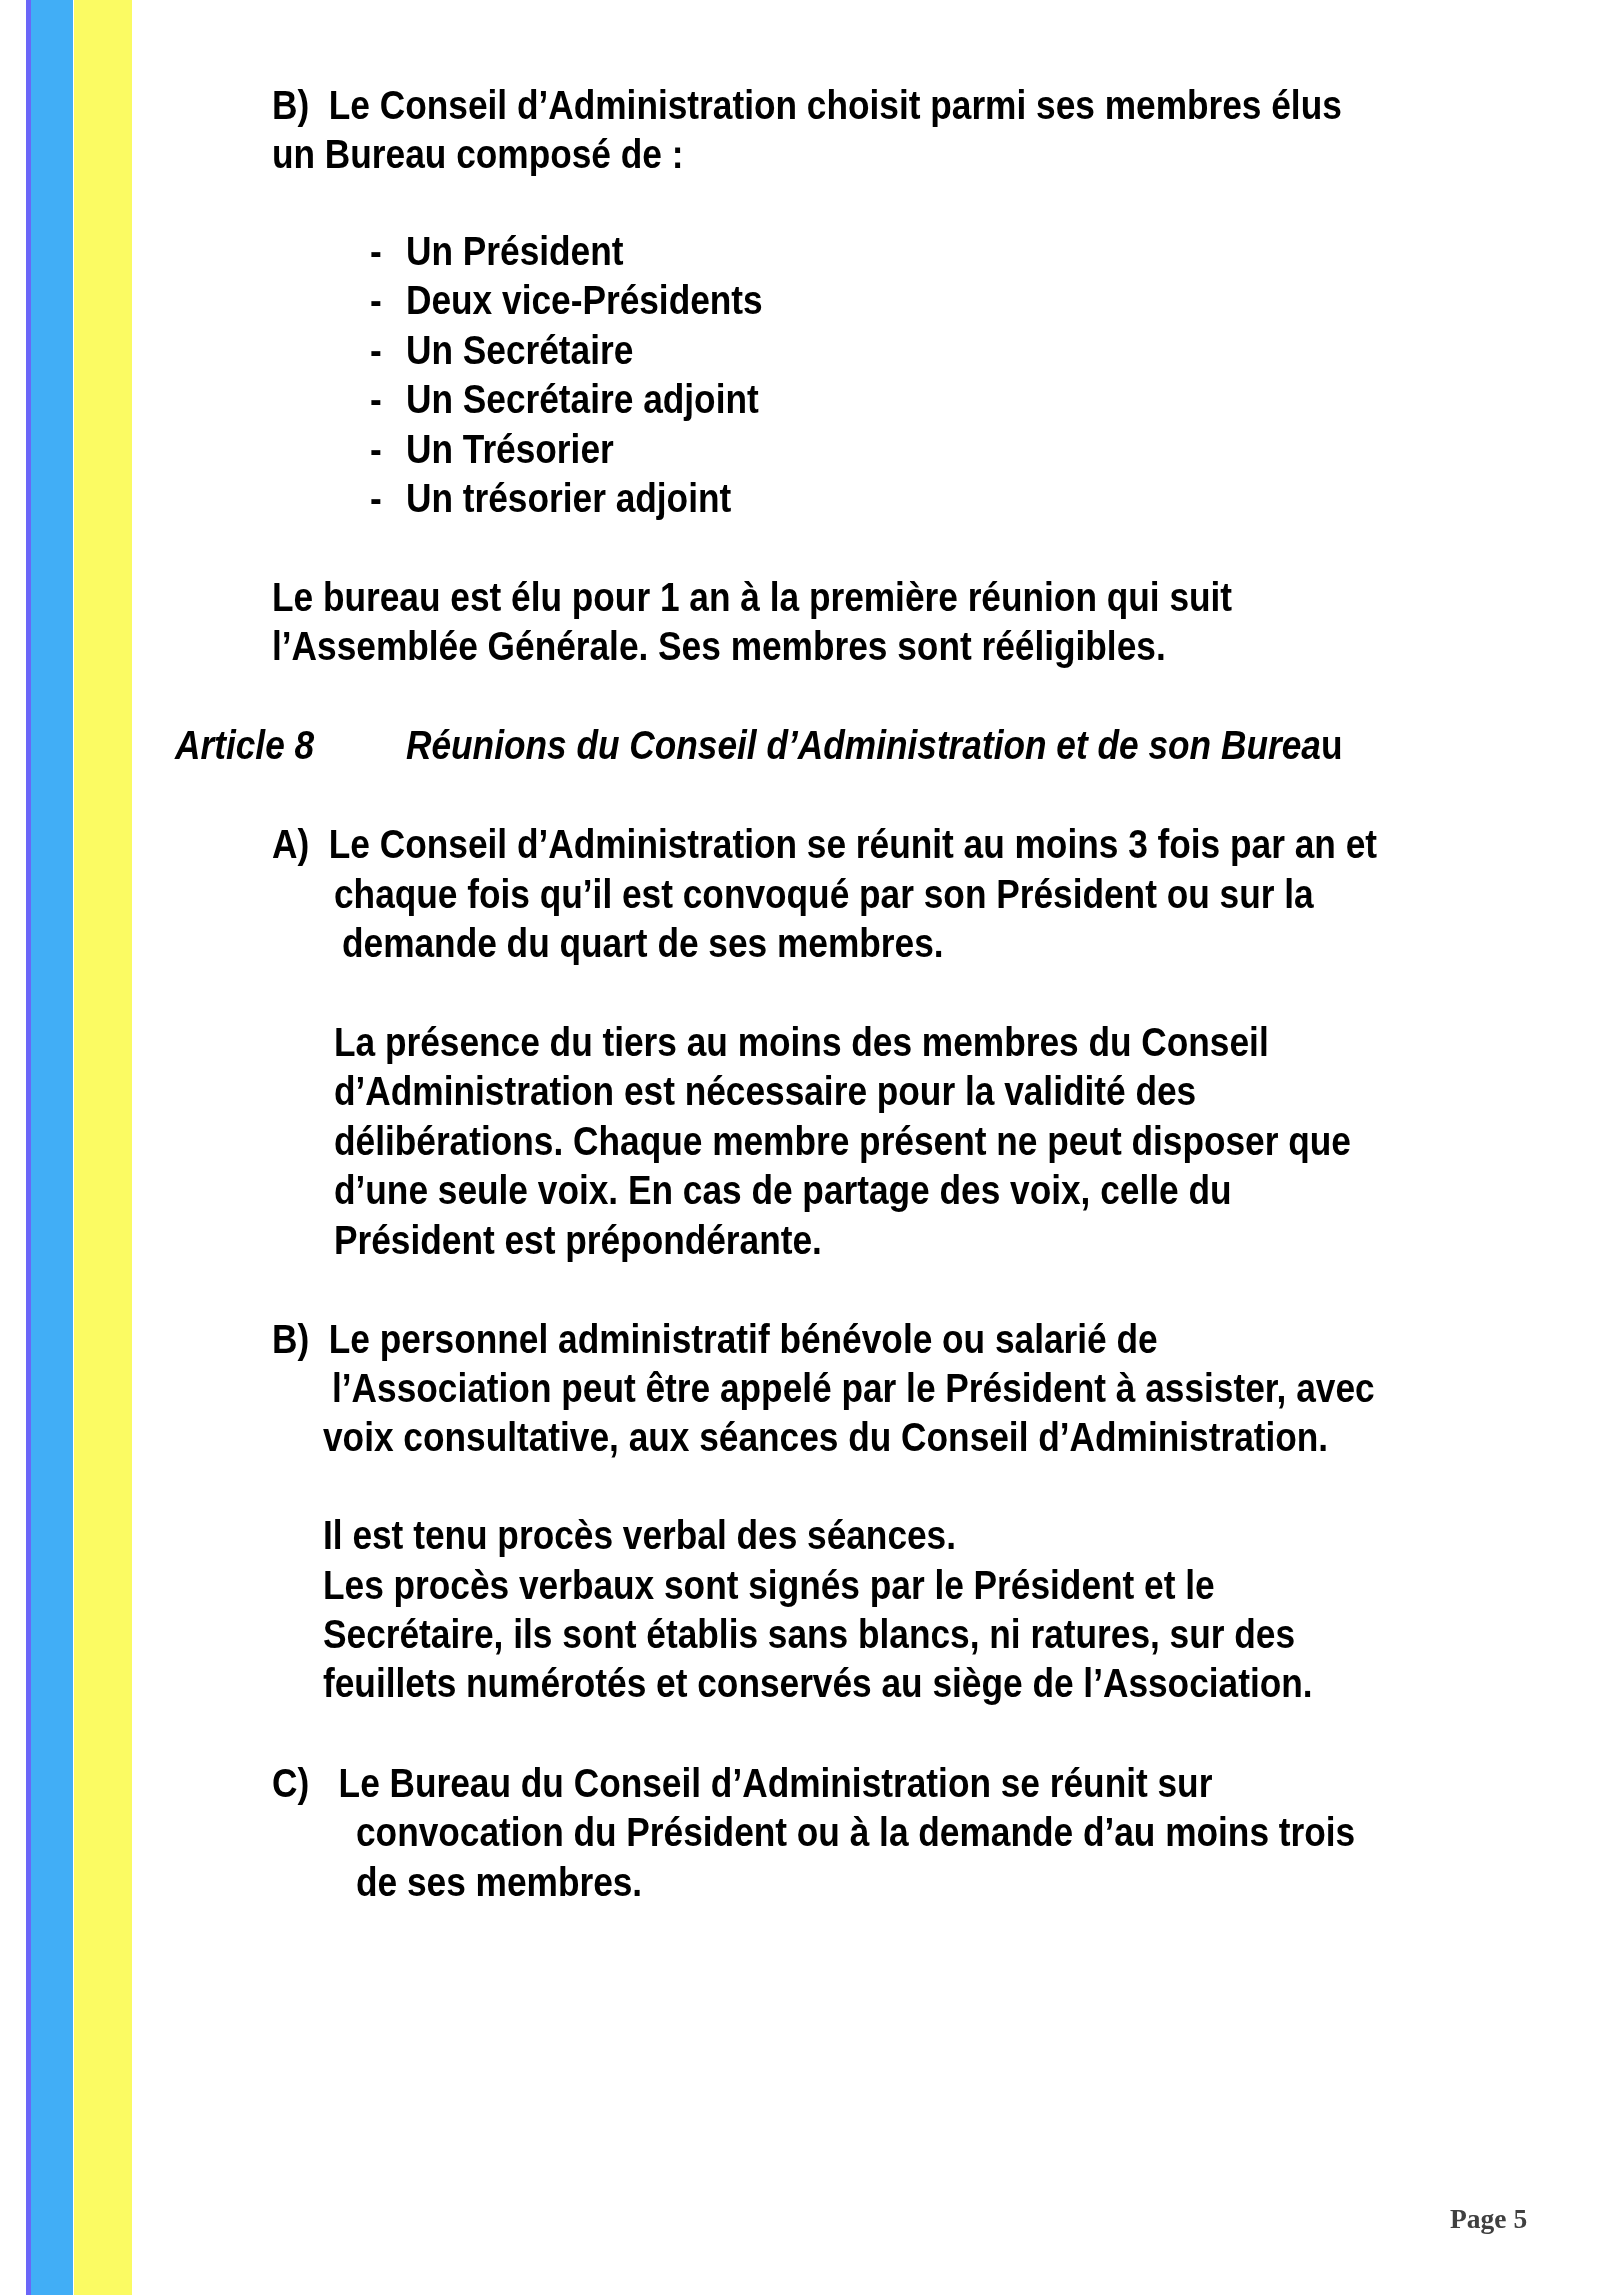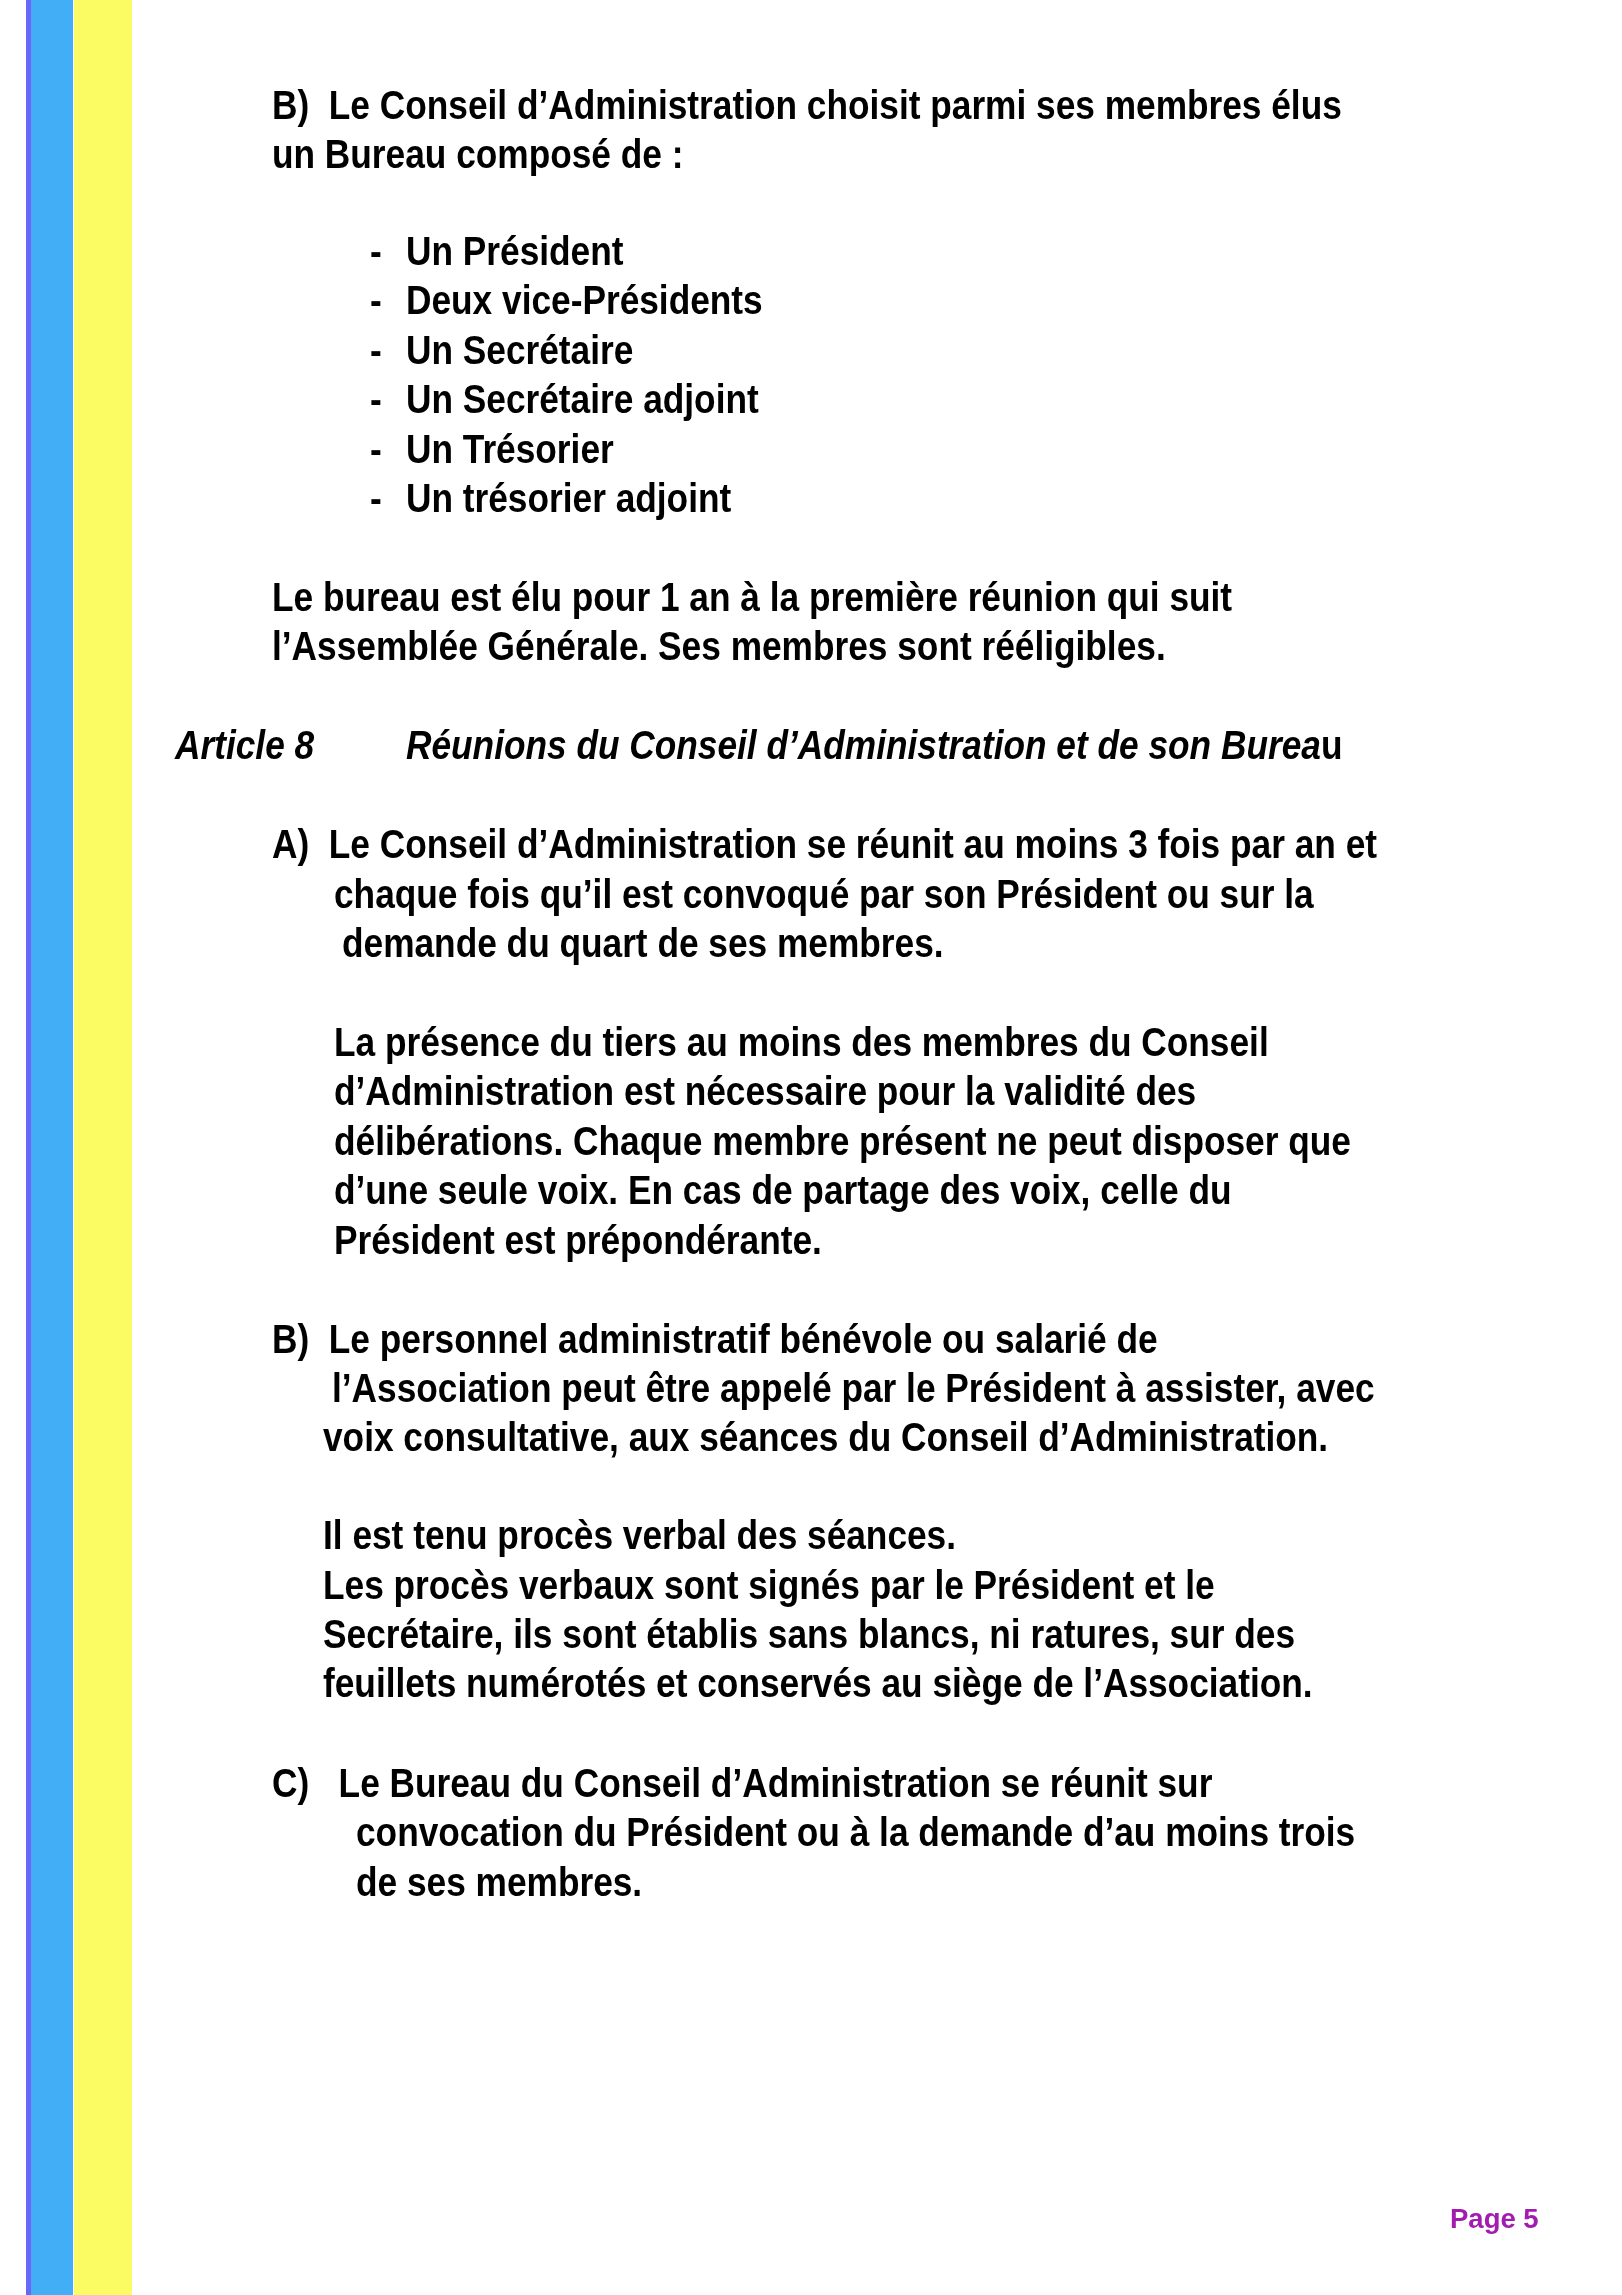--- a/index.html
+++ b/index.html
@@ -4,21 +4,21 @@
 <style>
   html, body { margin:0; padding:0; }
   body { width:1623px; height:2295px; background:#ffffff; position:relative; overflow:hidden; }
   .stripe-edge { position:absolute; top:0; left:26px; width:5.2px; height:2295px; background:#6a66f8; }
   .stripe-blue { position:absolute; top:0; left:31px; width:42px; height:2295px; background:#41aef6; }
   .stripe-yellow { position:absolute; top:0; left:74px; width:58px; height:2295px; background:#fbfb63; }
   .ln { position:absolute; white-space:pre; font-family:"Liberation Sans", sans-serif; font-weight:bold;
         font-size:41px; line-height:1; color:#000; transform:scaleX(0.86); transform-origin:left top; }
   .it { font-style:italic; }
   .up { font-style:normal; }
-  .pg { position:absolute; font-family:Liberation Sans, sans-serif; font-weight:bold; font-size:27.5px; color:#a21caf; white-space:pre; }
+  .pg { position:absolute; font-family:Liberation Serif, serif; font-weight:bold; font-size:27.5px; color:#404040; white-space:pre; }
 </style>
 </head>
 <body>
 
 <div class="stripe-edge"></div>
 <div class="stripe-blue"></div>
 <div class="stripe-yellow"></div>
 
 <div class="ln" style="left:272px;top:85px">B)  Le Conseil d’Administration choisit parmi ses membres élus</div>
 <div class="ln" style="left:272px;top:134px">un Bureau composé de :</div>

